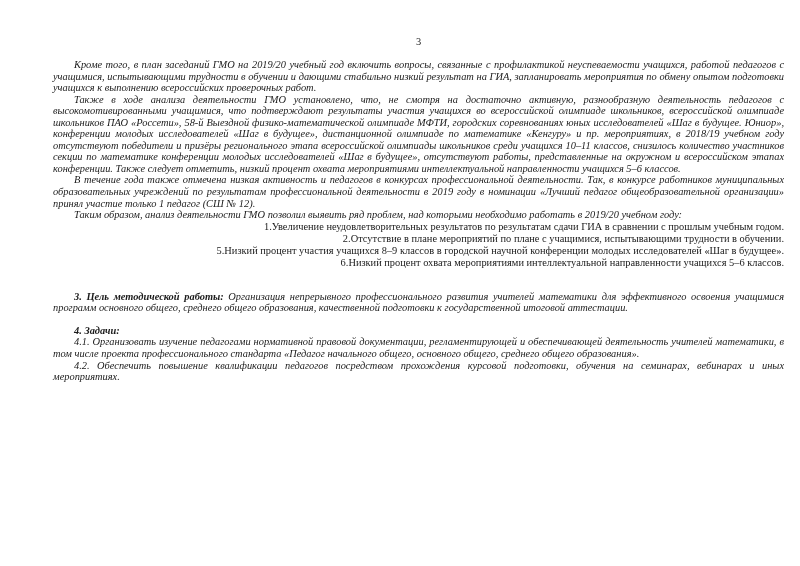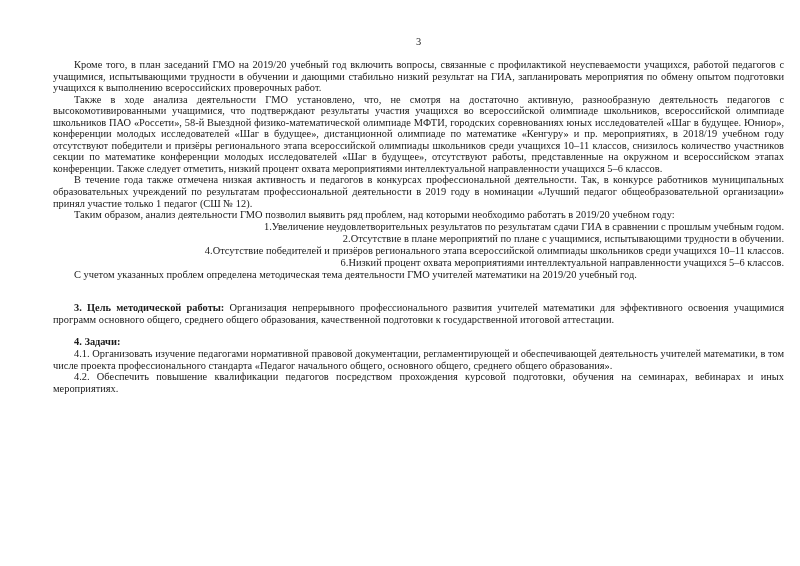--- a/index.html
+++ b/index.html
@@ -5,21 +5,21 @@
   html, body { margin: 0; padding: 0; background: #ffffff; }
   body { width: 800px; height: 566px; overflow: hidden; position: relative; }
   .page {
     position: absolute; left: 53px; top: 0; width: 731px;
     font-family: "Liberation Serif", "DejaVu Serif", serif;
     font-size: 10.4px; line-height: 11.55px; color: #1a1a1a;
   }
   .page-number { position: absolute; top: 36px; left: 0; width: 731px; text-align: center; }
   .body { position: absolute; top: 59px; left: 0; width: 731px; }
   p { margin: 0; text-align: justify; }
-  .ind { text-indent: 21px; }
+  .ind { text-indent: 21px; font-style: italic; }
   .list-item { padding-left: 21px; text-indent: 0; text-align: right; margin: 0; padding-top: 0.5px; }
   .list-item .num { display: inline-block; width: 13px; }
   .gap { height: 11px; }
   b { font-weight: bold; }
   .left { text-align: left; }
 </style>
 </head>
 <body>
 
 <div class="page">
@@ -27,24 +27,23 @@
 
   <div class="body">
     <p class="ind">Кроме того, в план заседаний ГМО на 2019/20 учебный год включить вопросы, связанные с профилактикой неуспеваемости учащихся, работой педагогов с учащимися, испытывающими трудности в обучении и дающими стабильно низкий результат на ГИА, запланировать мероприятия по обмену опытом подготовки учащихся к выполнению всероссийских проверочных работ.</p>
     <p class="ind">Также в ходе анализа деятельности ГМО установлено, что, не смотря на достаточно активную, разнообразную деятельность педагогов с высокомотивированными учащимися, что подтверждают результаты участия учащихся во всероссийской олимпиаде школьников, всероссийской олимпиаде школьников ПАО «Россети», 58-й Выездной физико-математической олимпиаде МФТИ, городских соревнованиях юных исследователей «Шаг в будущее. Юниор», конференции молодых исследователей «Шаг в будущее», дистанционной олимпиаде по математике «Кенгуру» и пр. мероприятиях, в 2018/19 учебном году отсутствуют победители и призёры регионального этапа всероссийской олимпиады школьников среди учащихся 10–11 классов, снизилось количество участников секции по математике конференции молодых исследователей «Шаг в будущее», отсутствуют работы, представленные на окружном и всероссийском этапах конференции. Также следует отметить, низкий процент охвата мероприятиями интеллектуальной направленности учащихся 5–6 классов.</p>
     <p class="ind">В течение года также отмечена низкая активность и педагогов в конкурсах профессиональной деятельности. Так, в конкурсе работников муниципальных образовательных учреждений по результатам профессиональной деятельности в 2019 году в номинации «Лучший педагог общеобразовательной организации» принял участие только 1 педагог (СШ № 12).</p>
     <p class="ind left">Таким образом, анализ деятельности ГМО позволил выявить ряд проблем, над которыми необходимо работать в 2019/20 учебном году:</p>
 
     <div>
       <p class="list-item"><span class="num">1.</span><span>Увеличение неудовлетворительных результатов по результатам сдачи ГИА в сравнении с прошлым учебным годом.</span></p>
       <p class="list-item"><span class="num">2.</span><span>Отсутствие в плане мероприятий по плане с учащимися, испытывающими трудности в обучении.</span></p>
-      <p class="list-item"><span class="num">4.</span><span>Отсутствие победителей и призёров регионального этапа всероссийской олимпиады школьников среди учащихся 10–11 классов.</span></p>
+      <p class="list-item"><span class="num">5.</span><span>Низкий процент участия учащихся 8–9 классов в городской научной конференции молодых исследователей «Шаг в будущее».</span></p>
       <p class="list-item"><span class="num">6.</span><span>Низкий процент охвата мероприятиями интеллектуальной направленности учащихся 5–6 классов.</span></p>
     </div>
-    <p class="ind left">С учетом указанных проблем определена методическая тема деятельности ГМО учителей математики на 2019/20 учебный год.</p>
 
     <div class="gap"></div>
 
     <div class="gap"></div>
     <p class="ind"><b>3. Цель методической работы:</b><span> Организация непрерывного профессионального развития учителей математики для эффективного освоения учащимися программ основного общего, среднего общего образования, качественной подготовки к государственной итоговой аттестации.</span></p>
 
     <div class="gap"></div>
     <p class="ind left"><b>4. Задачи:</b></p>
     <p class="ind">4.1. Организовать изучение педагогами нормативной правовой документации, регламентирующей и обеспечивающей деятельность учителей математики, в том числе проекта профессионального стандарта «Педагог начального общего, основного общего, среднего общего образования».</p>
     <p class="ind">4.2. Обеспечить повышение квалификации педагогов посредством прохождения курсовой подготовки, обучения на семинарах, вебинарах и иных мероприятиях.</p>

